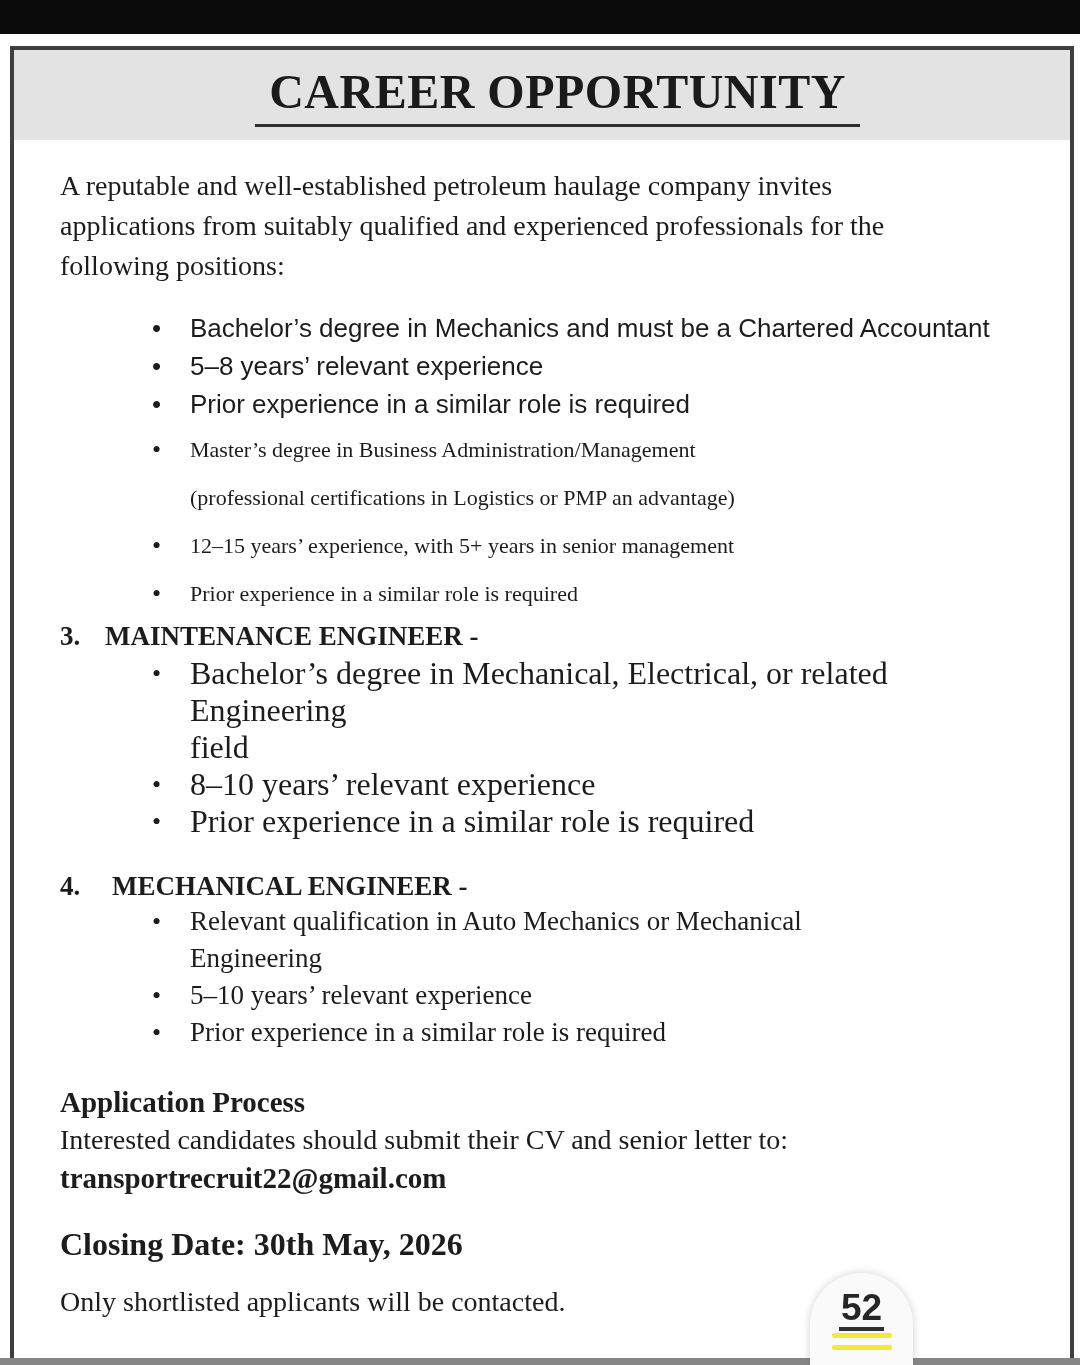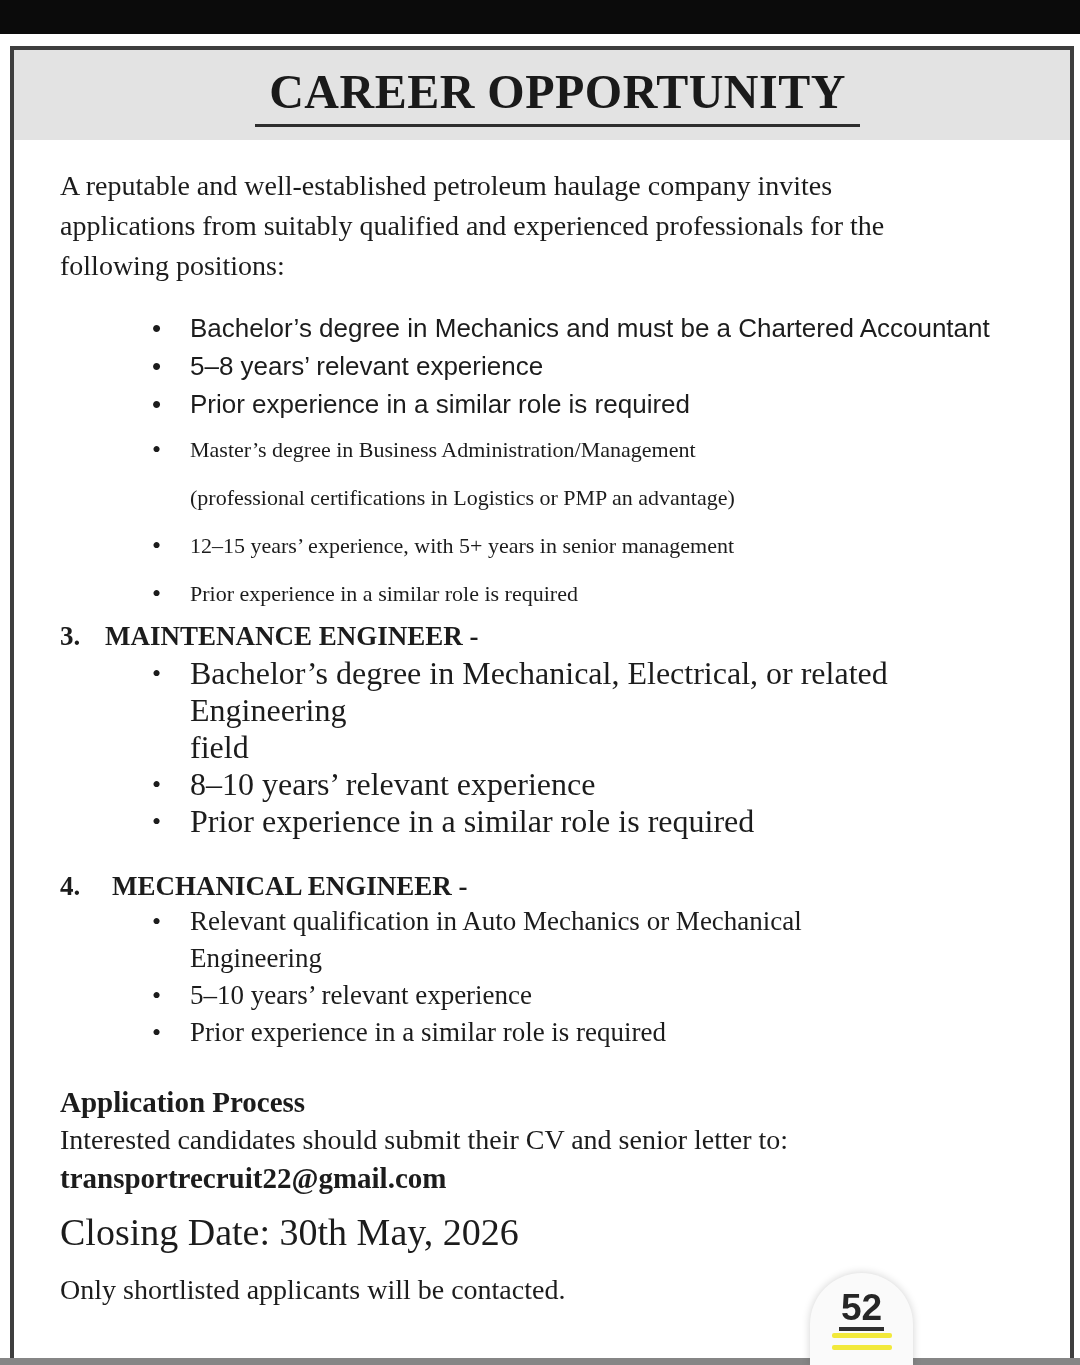--- a/index.html
+++ b/index.html
@@ -84,21 +84,21 @@
     line-height: 38px;
   }
   .sec-2 ul.bullets { margin-top: 3px; font-size: 22px; line-height: 48px; }
   .sec-3 ul.bullets { margin-top: 2px; font-size: 32px; line-height: 37px; }
   .sec-4 ul.bullets { font-size: 27px; line-height: 37px; }
   .sec-2 { margin-top: 0px; }
   .sec-3 { margin-top: 1px; }
   .app-block { margin-top: 32px; font-size: 28px; line-height: 38px; }
   .app-title { font-weight: bold; font-size: 29px; }
   .app-email { font-weight: bold; font-size: 29px; }
-  .closing-date { margin-top: 16px; font-size: 38px; line-height: 38px; }
+  .closing-date { margin-top: 28px; font-size: 32px; line-height: 38px; font-weight: bold; }
   .contact-note { margin-top: 20px; font-size: 28px; line-height: 38px; }
   .badge {
     position: absolute;
     left: 810px; top: 1273px;
     width: 103px; height: 92px;
     background: #fafafa;
     border-radius: 52px 52px 0 0;
     box-shadow: 0 0 9px rgba(0,0,0,0.18);
     text-align: center;
     z-index: 3;

